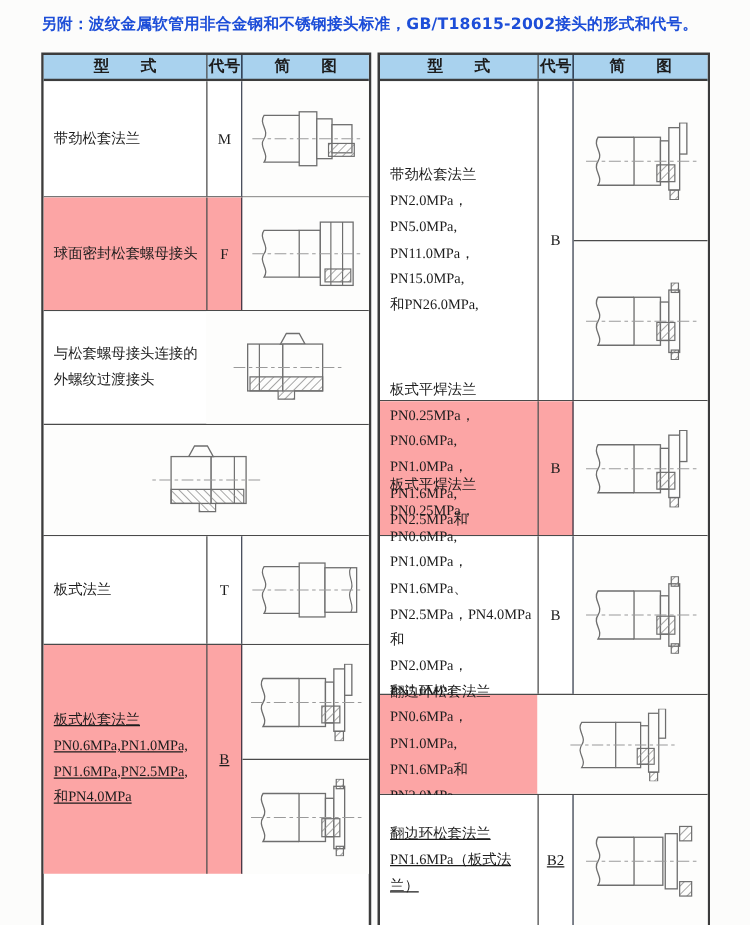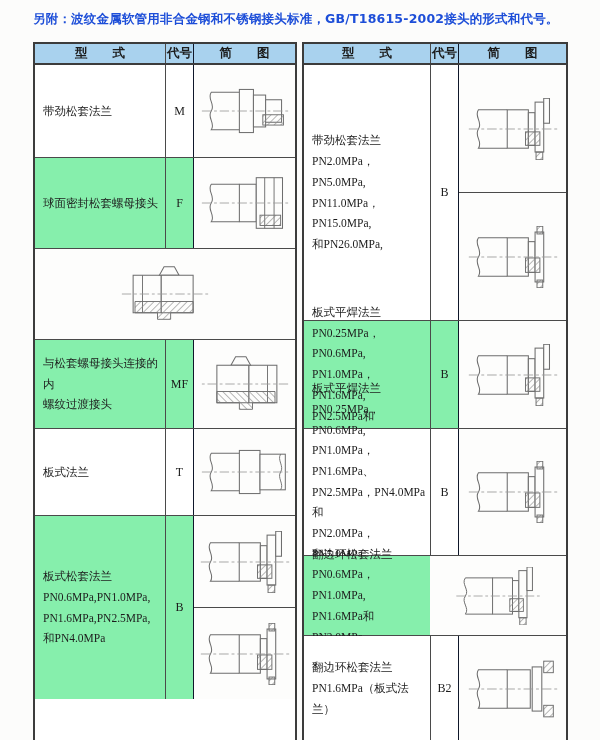--- a/index.html
+++ b/index.html
@@ -21,36 +21,36 @@
   }
   .half.left  { width:264px; margin-right:5px; }
   .half.right { width:266px; }
   .hrow {
     display:flex; height:21px; background:#a9d2ee;
     border-bottom:2px solid #3c3c3c;
     font-weight:bold; font-size:12.5px;
   }
   .hrow .hc { display:flex; align-items:center; justify-content:center; }
   .row { display:flex; border-bottom:1px solid #4a4a4a; background:#fff; }
-  .row:last-child { border-bottom:none; }
+  .row:last-child { border-bottom:none;text-decoration:underline; }
   .c-type { width:130px; }
   .half.right .c-type { width:126px; }
   .c-code { width:29px; border-left:1px solid #4a4a4a; border-right:1px solid #0f172a; }
   .c-diag { flex:1; }
   .cell-type {
     display:flex; align-items:center;
     padding:4px 3px 4px 8px;
     font-size:11.5px; line-height:1.8; white-space:pre-line;
   }
   .cell-code { display:flex; align-items:center; justify-content:center; font-size:12px; }
   .cell-diag { display:flex; align-items:center; justify-content:center; background:#fdfdfc; }
   .cell-diag.split { flex-direction:column; align-items:stretch; padding:0; }
   .cell-diag.split .sub { flex:1; display:flex; align-items:center; justify-content:center; }
   .cell-diag.split .sub + .sub { border-top:1px solid #4a4a4a; }
-  .hl .cell-type, .hl .cell-code { background:#86efac; }
+  .hl .cell-type, .hl .cell-code { background:#fca5a5; }
   svg.diag { display:block; }
   .defs { position:absolute; width:0; height:0; overflow:hidden; }
 </style>
 </head>
 <body>
 
 <svg class="defs" aria-hidden="true">
   <defs>
     <pattern id="hatch" width="5" height="5" patternUnits="userSpaceOnUse" patternTransform="rotate(45)">
       <line x1="0" y1="0" x2="0" y2="5" stroke="#8b8b8b" stroke-width="1.3"></line>
@@ -159,31 +159,30 @@
         <div class="cell-type c-type">球面密封松套螺母接头</div>
         <div class="cell-code c-code">F</div>
         <div class="cell-diag c-diag">
           <svg class="diag" viewBox="0 0 100 64" width="96" height="60">
               <use href="#d-f"></use>
             </svg>
         </div>
       </div>
 
       <div class="row" style="height:91px">
+        <div class="cell-type c-type">与松套螺母接头连接的
+外螺纹过渡接头</div>
         <div class="cell-diag c-diag">
           <svg class="diag" viewBox="0 0 100 64" width="96" height="60">
               <use href="#d-union"></use>
             </svg>
         </div>
       </div>
 
       <div class="row hl" style="height:89px">
-        <div class="cell-type c-type">与松套螺母接头连接的内
-螺纹过渡接头</div>
-        <div class="cell-code c-code">MF</div>
         <div class="cell-diag c-diag">
           <svg class="diag" viewBox="0 0 100 64" width="96" height="60">
               <use href="#d-union" transform="translate(100,0) scale(-1,1)"></use>
             </svg>
         </div>
       </div>
 
       <div class="row" style="height:87px">
         <div class="cell-type c-type">板式法兰</div>
         <div class="cell-code c-code">T</div>

